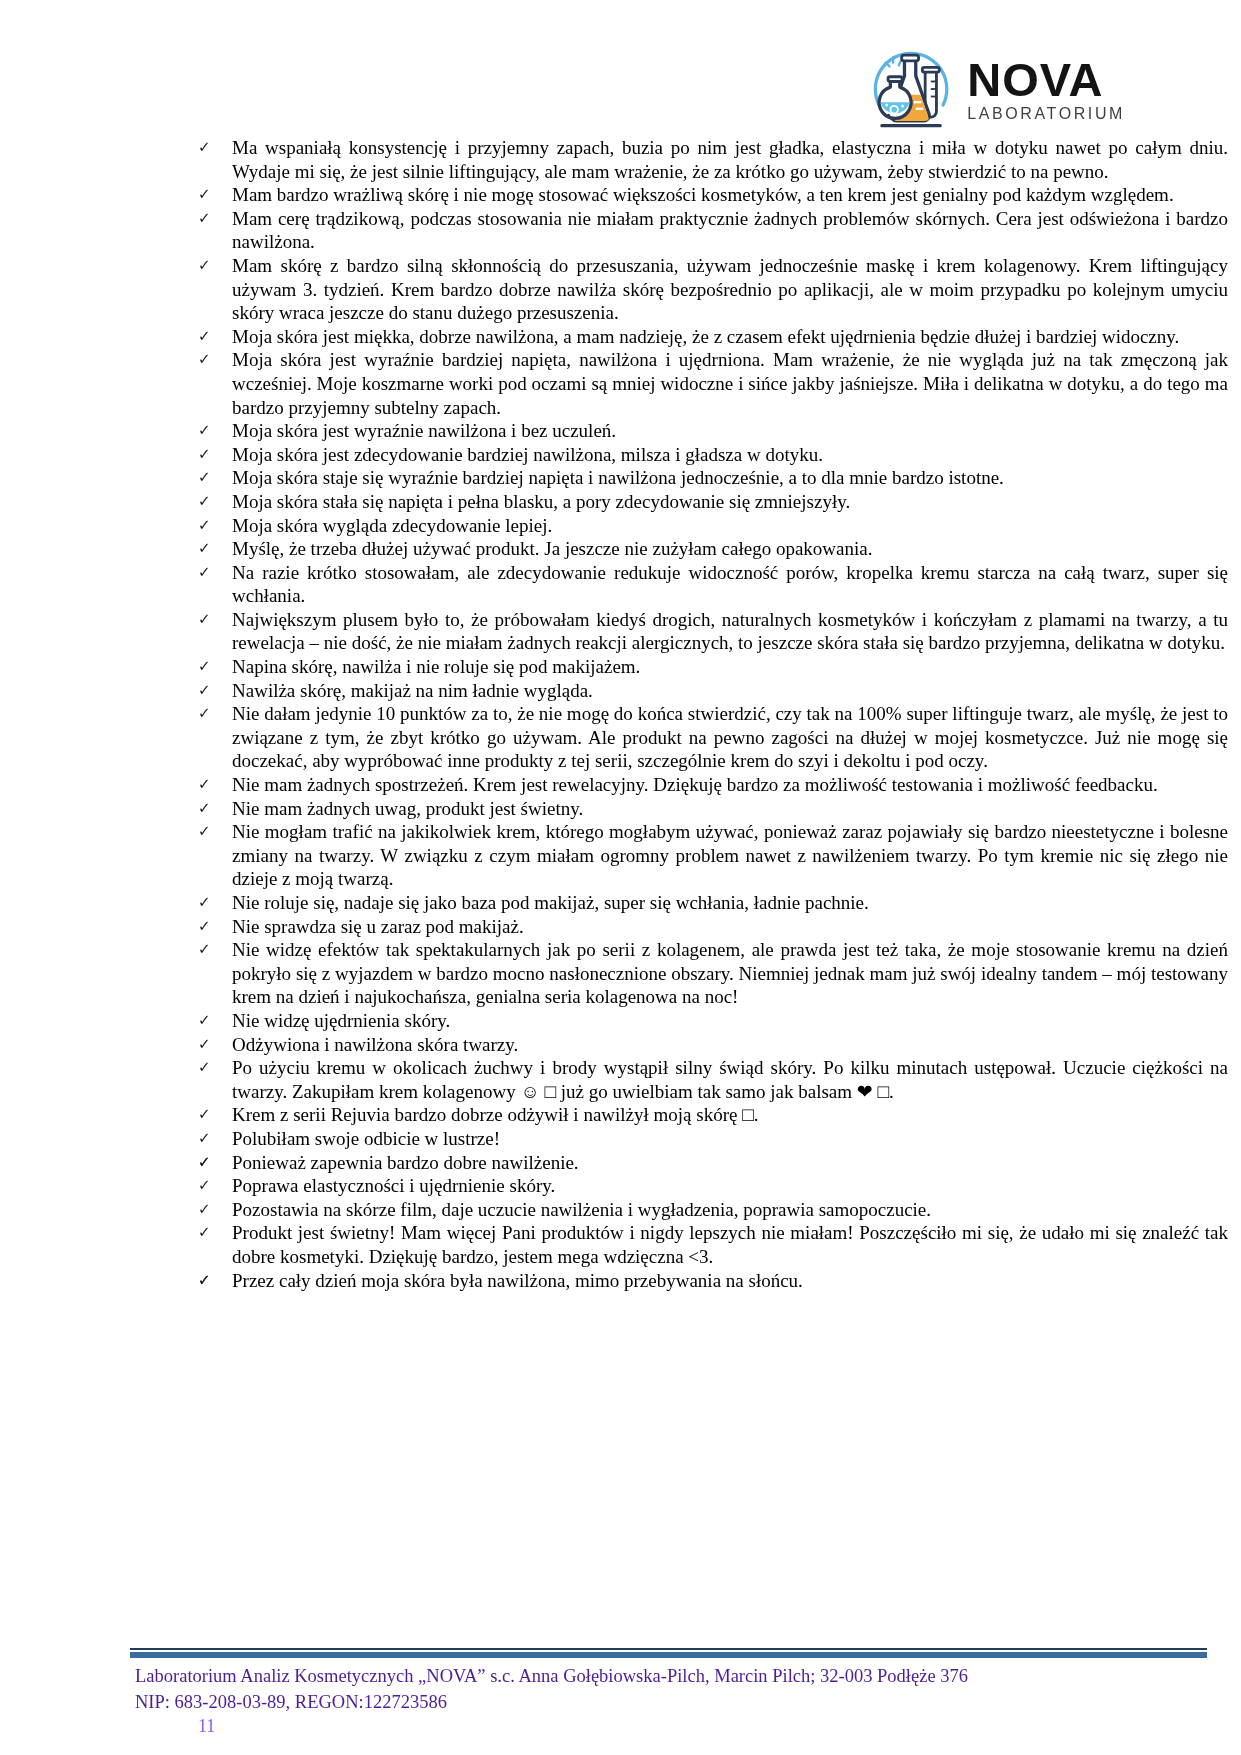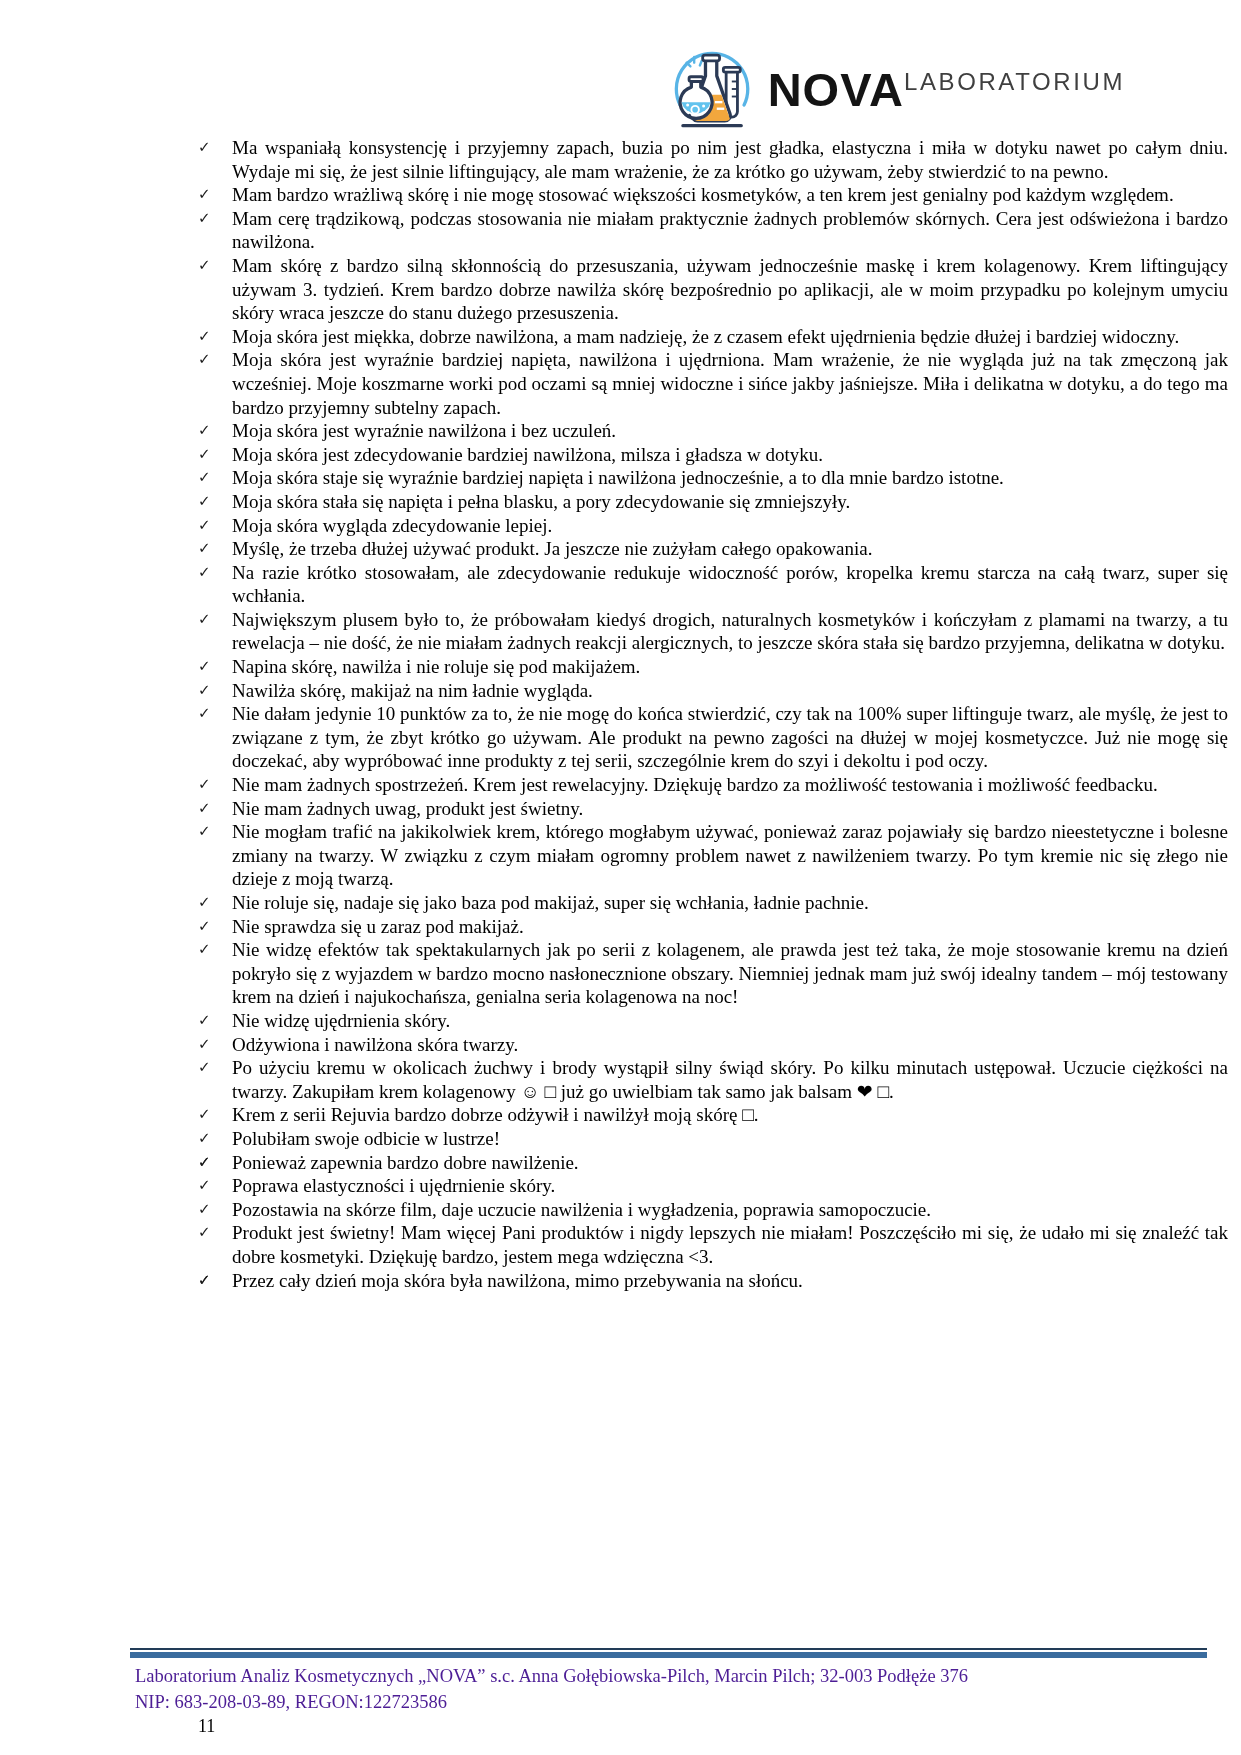--- a/index.html
+++ b/index.html
@@ -9,29 +9,29 @@
     margin:0 auto;
     background:#ffffff;
     font-family:"Liberation Serif", serif;
     color:#000;
     overflow:hidden;
   }
 
   
   .logo { position:absolute; top:44px; right:116px; display:flex; align-items:center; gap:8px; }
   .logo-icon { width:94px; height:90px; flex:0 0 auto; }
-  .logo-text { display:flex; flex-direction:row; justify-content:center; }
+  .logo-text { display:flex; flex-direction:column; justify-content:center; }
   .brand-name {
     font-family:"Liberation Sans", sans-serif;
     font-weight:bold; font-size:47px; line-height:1.0;
     color:#141414; letter-spacing:1px;
   }
   .brand-sub {
     font-family:"Liberation Sans", sans-serif;
-    font-size:24px; color:#3f3f3f; letter-spacing:2.6px; margin-top:2px;
+    font-size:16px; color:#3f3f3f; letter-spacing:2.6px; margin-top:2px;
   }
 
   
   .reviews {
     position:absolute; top:136px; left:198px; width:1030px;
     list-style:none; margin:0; padding:0;
     font-size:19px; line-height:23.6px;
   }
   .reviews li { position:relative; padding-left:34px; text-align:justify; }
   .chk {
@@ -44,21 +44,21 @@
   .footer-rule { position:absolute; left:130px; top:1648px; width:1077px; }
   .rule-thin  { height:2px; background:#223c58; }
   .rule-gap   { height:2px; background:#ffffff; }
   .rule-thick { height:6px; background:#3a6c9e; }
   .footer-text {
     position:absolute; left:135px; top:1664px; width:1000px;
     font-size:18.5px; line-height:1.38; color:#4c1d95;
   }
   .page-number {
     position:absolute; left:198px; top:1716px;
-    font-size:18px; color:#000000;
+    font-size:18px; color:#8b5cf6;
   }
 </style>
 </head>
 <body>
 
 <div class="page">
 
   <div class="logo">
     <div class="logo-icon">
       <svg viewBox="0 0 100 92" width="94" height="90" xmlns="http://www.w3.org/2000/svg">

